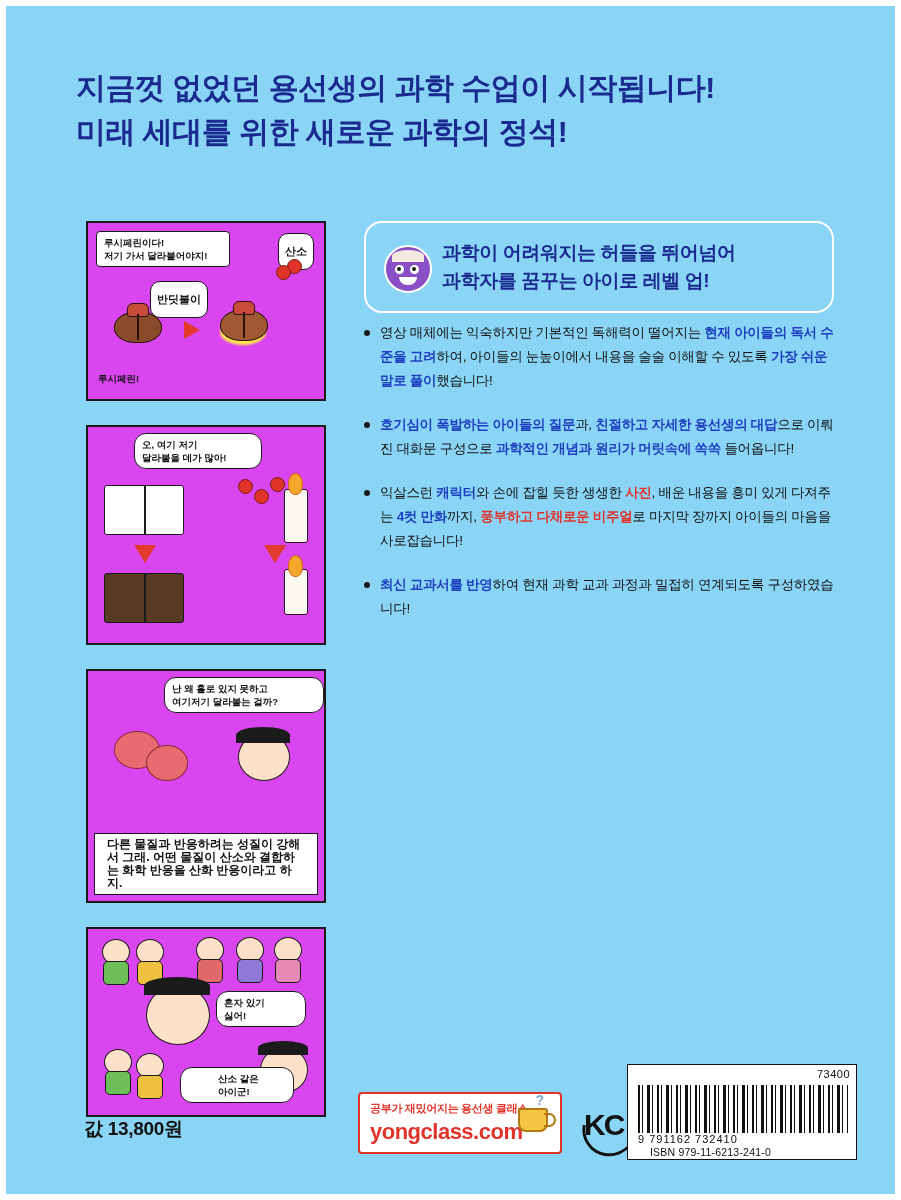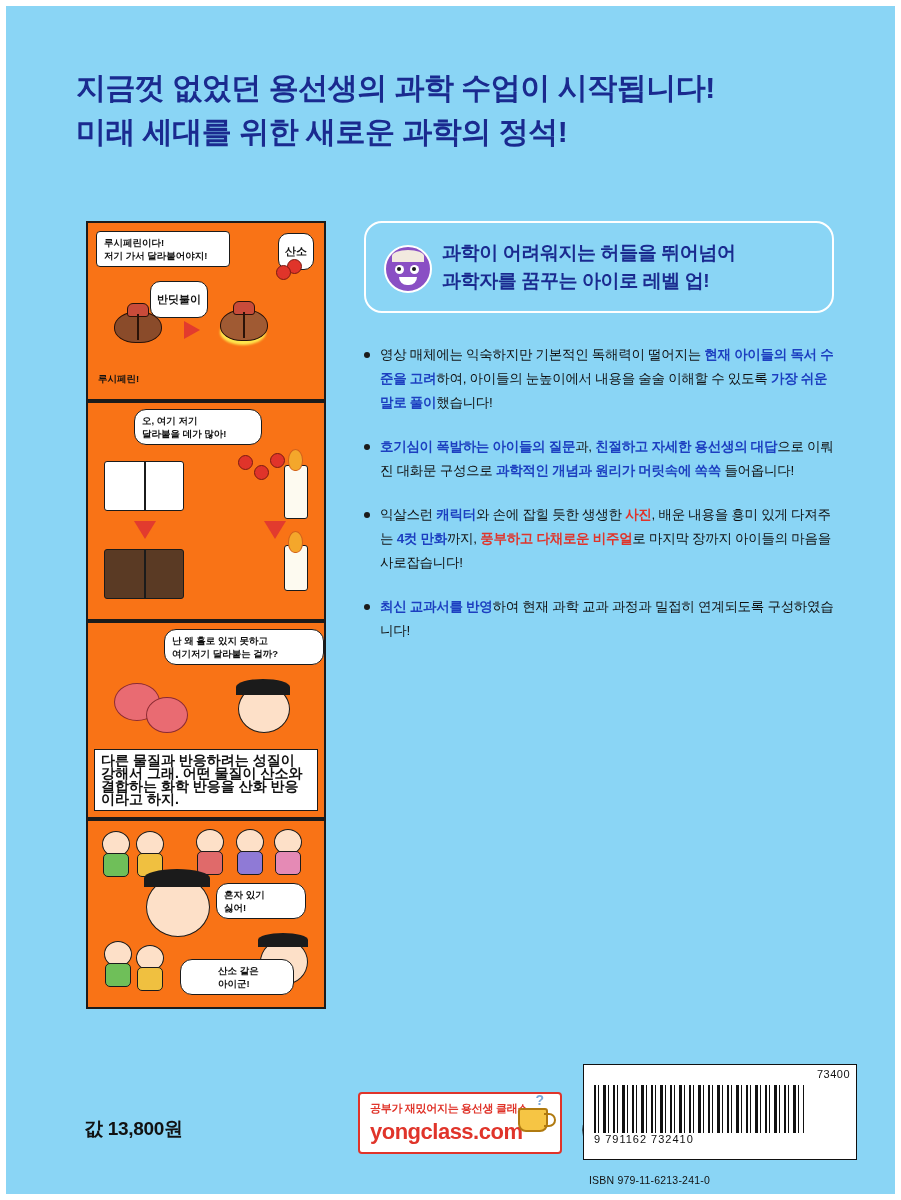--- a/index.html
+++ b/index.html
@@ -36,29 +36,29 @@
     letter-spacing:-0.5px;
     white-space:nowrap;
   }
 
   
   .comic-col{
     position:absolute;left:80px;top:215px;width:240px;
   }
   .comic-panel{
     position:relative;
-    background:#f97316;
+    background:#d946ef;
     border:2px solid #1b1b1b;
     box-sizing:border-box;
-    margin-bottom:0;
+    margin-bottom:24px;
     overflow:hidden;
   }
   .p1{height:180px;}
   .p2{height:220px;}
-  .p3{height:198px;}
+  .p3{height:234px;}
   .p4{height:190px;}
 
   .bubble{
     position:absolute;
     background:#fff;
     border:1.6px solid #1b1b1b;
     border-radius:12px;
     padding:4px 7px;
     font-size:9.5px;
     line-height:13px;
@@ -74,22 +74,22 @@
     border-radius:10px;
     padding:10px 6px;
     font-size:11px;
     font-weight:bold;
     color:#111;
   }
   .cap{
     position:absolute;left:6px;right:6px;
     background:#fff;
     border:1.6px solid #1b1b1b;
-    padding:4px 6px;
-    font-size:14px;
+    padding:4px 12px;
+    font-size:12px;
     line-height:13px;
     font-weight:bold;
     color:#111;
     white-space:pre-line;
   }
 
   
   .bug{
     position:absolute;width:46px;height:30px;
     background:#8a4b2a;border:1.6px solid #2a1208;border-radius:50% 50% 45% 45%;
@@ -177,21 +177,21 @@
   .callout .face .f-eye:after{
     content:"";position:absolute;left:2px;top:2px;width:4px;height:4px;background:#1b1b1b;border-radius:50%;
   }
   .callout .face .f-mouth{
     position:absolute;left:13px;top:30px;width:18px;height:8px;background:#fff;border-radius:0 0 10px 10px;
   }
   .callout .ctext{
     color:#1a2a8f;font-size:19px;font-weight:bold;line-height:28px;letter-spacing:-0.4px;
   }
 
-  .bullets{margin-top:30px;}
+  .bullets{margin-top:8px;}
   .bullet{
     position:relative;
     padding-left:16px;
     margin-bottom:20px;
     color:#111;
     font-size:13.5px;
     line-height:24px;
     letter-spacing:-0.3px;
   }
   .bullet:before{
@@ -247,36 +247,36 @@
     position:absolute;left:2px;top:10px;
   }
   .kc .swoosh{
     position:absolute;left:0;top:4px;width:50px;height:48px;
     border:3px solid #111;border-radius:50%;
     border-right-color:transparent;border-top-color:transparent;
     transform:rotate(-35deg);
   }
 
   .barcode-box{
-    position:absolute;right:38px;bottom:34px;width:274px;height:96px;
+    position:absolute;right:38px;bottom:34px;width:230px;height:96px;
     background:#fff;border:1.5px solid #111;box-sizing:border-box;
   }
   .bc-top{
     position:absolute;right:6px;top:3px;font-size:11px;color:#111;letter-spacing:0.5px;
   }
   .bars{
     position:absolute;left:10px;top:20px;width:210px;height:48px;
     background:
       repeating-linear-gradient(90deg,#111 0 2px,#fff 2px 4px,#111 4px 5px,#fff 5px 9px,#111 9px 12px,#fff 12px 14px,#111 14px 15px,#fff 15px 19px);
   }
   .bc-num{
     position:absolute;left:10px;top:68px;font-size:11px;color:#111;letter-spacing:1px;
   }
   .bc-isbn{
-    position:absolute;left:5px;top:81px;font-size:10.5px;color:#111;letter-spacing:0.2px;margin-top:28px;
+    position:absolute;left:22px;top:81px;font-size:10.5px;color:#111;letter-spacing:0.2px;
   }
 </style>
 </head>
 <body>
 
 <div class="page">
   <div class="inner">
 
     <div class="headline">
       <div class="line">지금껏 없었던 용선생의 과학 수업이 시작됩니다!</div>

